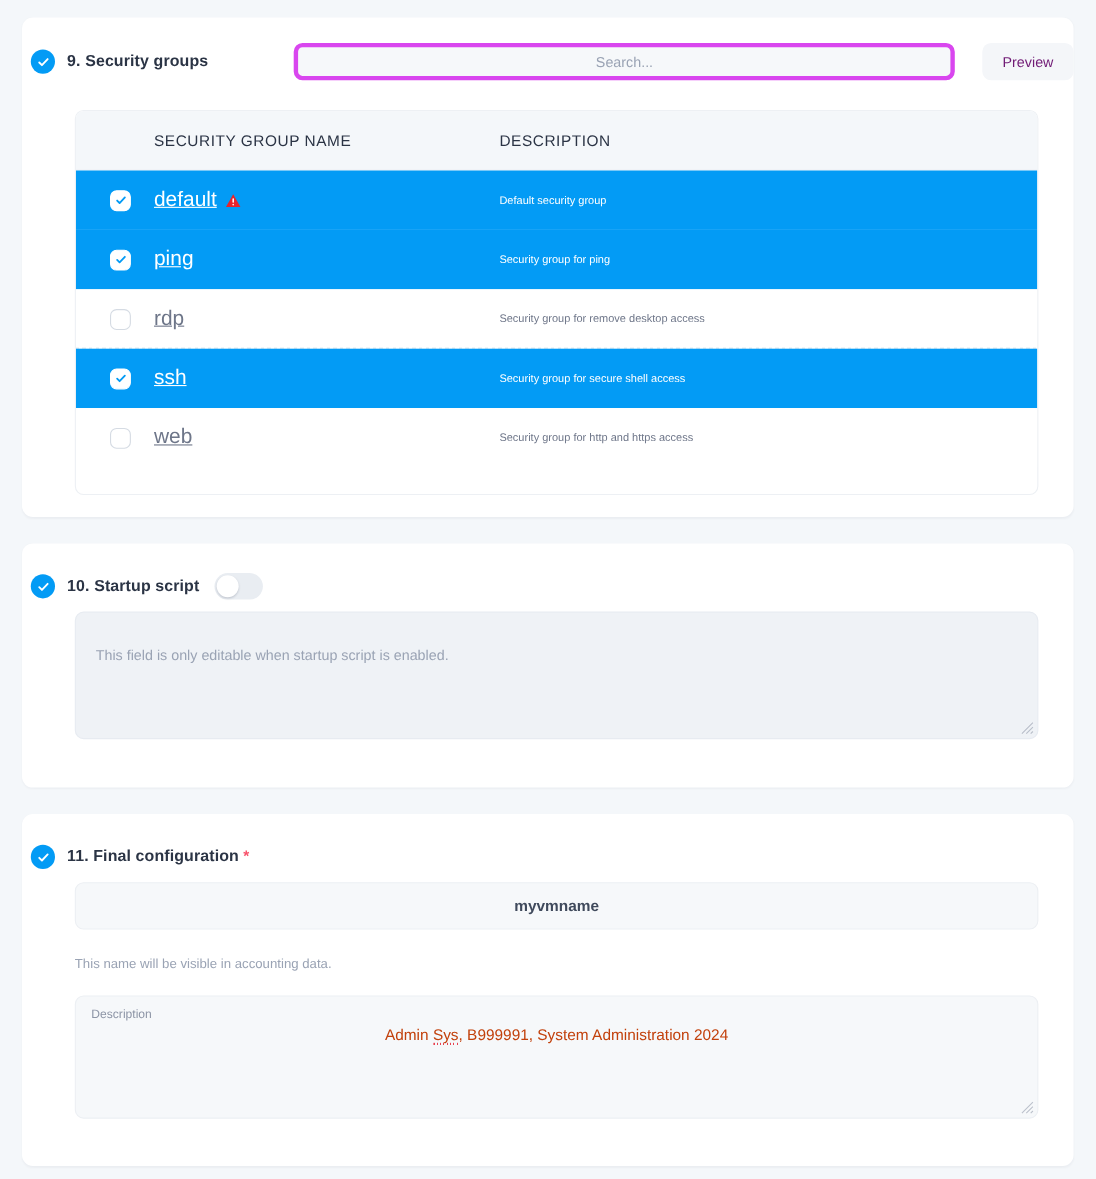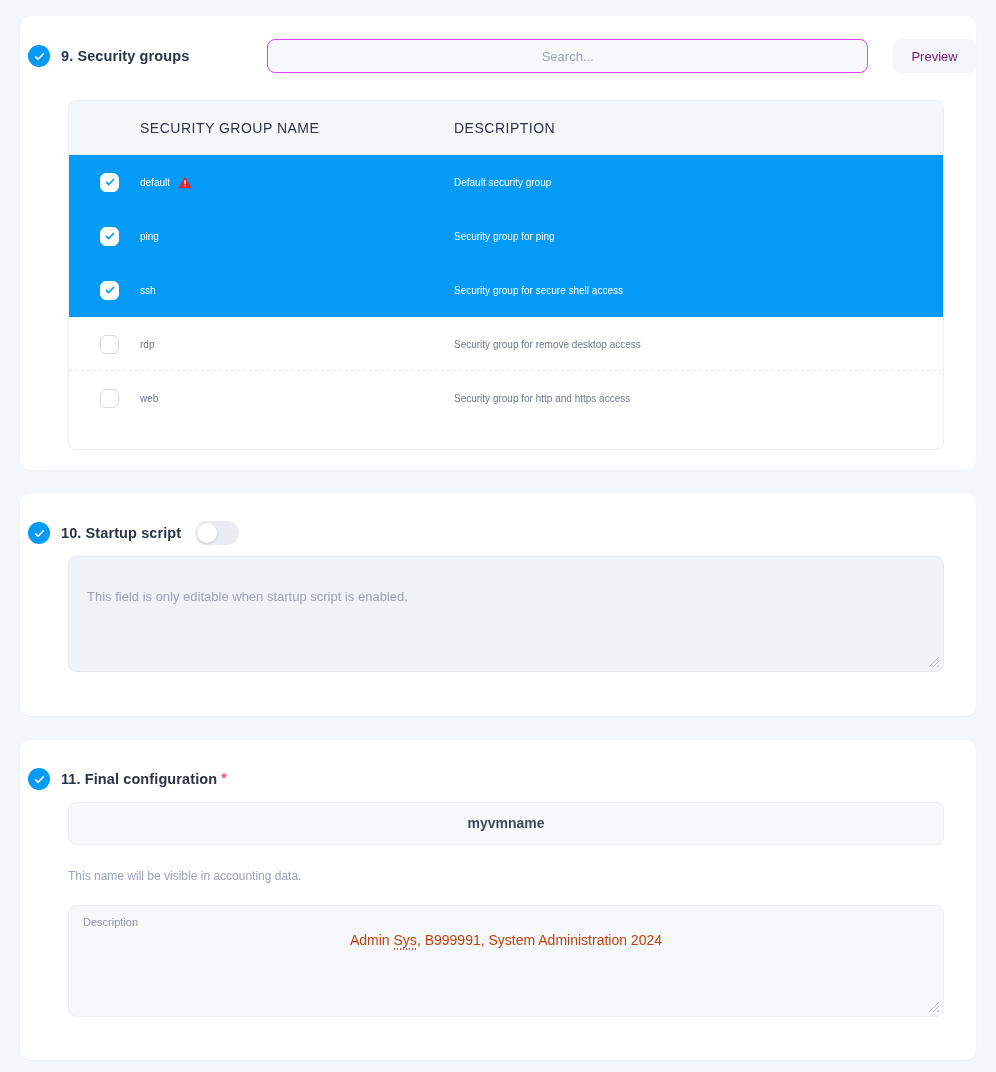--- a/index.html
+++ b/index.html
@@ -59,21 +59,21 @@
     font-weight: bold;
     vertical-align: top;
     line-height: 1;
   }
 
   
   .search-box {
     margin-left: 78px;
     width: 610px; height: 34px;
     background: #f6f8fa;
-    border: 1px solid #d946ef;
+    border: 4px solid #d946ef;
     border-radius: 8px;
     display: flex; align-items: center; justify-content: center;
   }
   .search-box span {
     font-size: 13px; color: #9aa3b4;
   }
   .preview-btn {
     margin-left: 25px;
     width: 84px; height: 34px;
     background: #f4f6f9;
@@ -117,22 +117,22 @@
     background: #fff;
     position: relative;
   }
   .trow.sel { background: #039bf5; }
   .trow.dotted-bottom::after {
     content:"";
     position:absolute; left:0; right:0; bottom:0; height:1px;
     background-image: repeating-linear-gradient(to right,#dfe5ec 0 3px, transparent 3px 6px);
   }
   .cell-name {
-    font-size: 10px; color: #6e7689;
-    display: flex; align-items: center;
+    font-size: 19px; color: #6e7689;
+    display: flex; align-items: center; text-decoration: underline;
   }
   .trow.sel .cell-name { color: #ffffff; }
   .cell-desc { font-size: 10px; color: #6e7689; }
   .trow.sel .cell-desc { color: #ffffff; }
 
   .cbox {
     width: 19px; height: 19px;
     border-radius: 6px;
     border: 1.5px solid #d5dbe3;
     background: #fff;
@@ -263,41 +263,41 @@
                 <svg width="12" height="12" viewBox="0 0 16 16">
                   <path d="M3.3 8.4l3 3 6.4-6.8" fill="none" stroke="#039bf5" stroke-width="2.2" stroke-linecap="round" stroke-linejoin="round"></path>
                 </svg>
               </div>
             </div>
             <div class="col-name cell-name">
               <span>ping</span>
             </div>
             <div class="col-desc cell-desc">Security group for ping</div>
           </div>
+          <div class="trow dotted-bottom">
+            <div class="col-check">
+              <div class="cbox"></div>
+            </div>
+            <div class="col-name cell-name">
+              <span>rdp</span>
+            </div>
+            <div class="col-desc cell-desc">Security group for remove desktop access</div>
+          </div>
           <div class="trow sel">
             <div class="col-check">
               <div class="cbox on">
                 <svg width="12" height="12" viewBox="0 0 16 16">
                   <path d="M3.3 8.4l3 3 6.4-6.8" fill="none" stroke="#039bf5" stroke-width="2.2" stroke-linecap="round" stroke-linejoin="round"></path>
                 </svg>
               </div>
             </div>
             <div class="col-name cell-name">
               <span>ssh</span>
             </div>
             <div class="col-desc cell-desc">Security group for secure shell access</div>
-          </div>
-          <div class="trow dotted-bottom">
-            <div class="col-check">
-              <div class="cbox"></div>
-            </div>
-            <div class="col-name cell-name">
-              <span>rdp</span>
-            </div>
-            <div class="col-desc cell-desc">Security group for remove desktop access</div>
           </div>
           <div class="trow">
             <div class="col-check">
               <div class="cbox"></div>
             </div>
             <div class="col-name cell-name">
               <span>web</span>
             </div>
             <div class="col-desc cell-desc">Security group for http and https access</div>
           </div>

